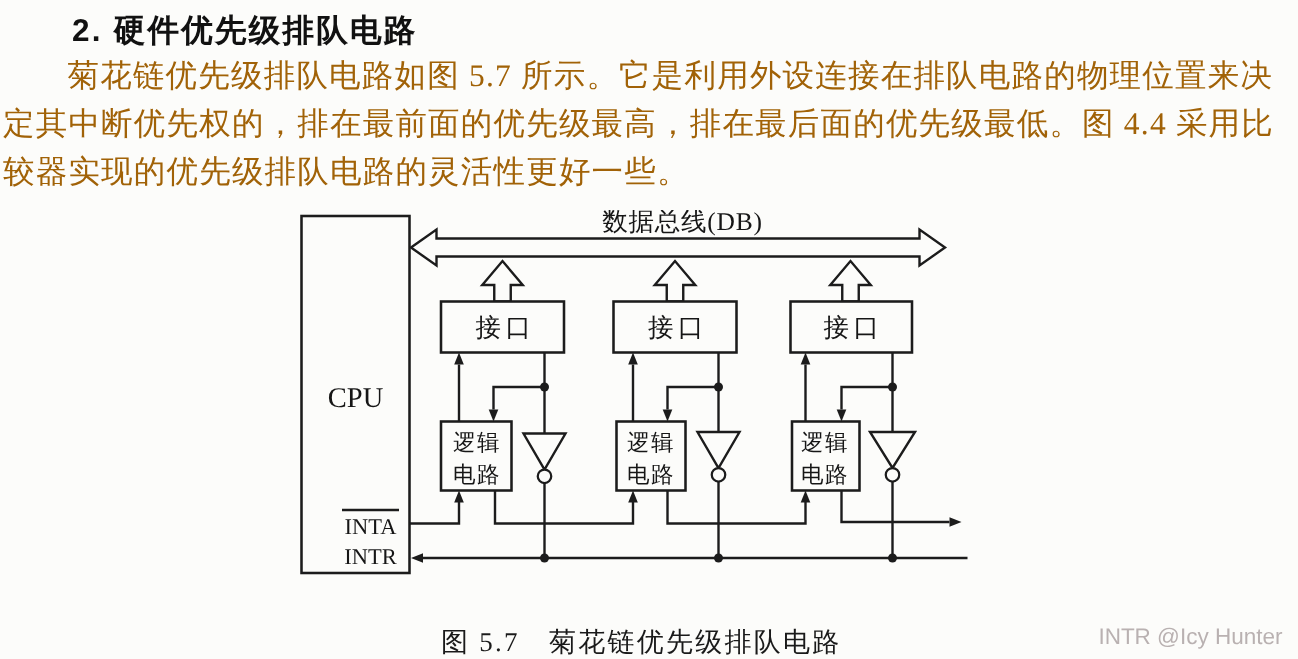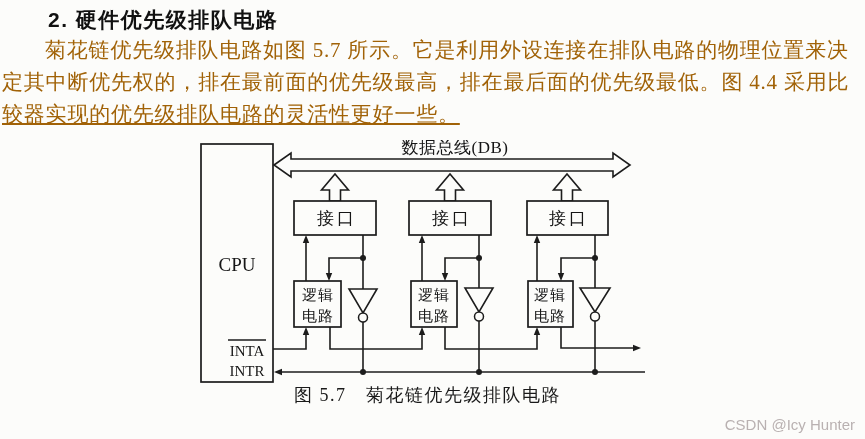--- a/index.html
+++ b/index.html
@@ -24,39 +24,39 @@
   }
   .para-line {
     position: absolute;
     font-size: 21px;
     letter-spacing: 0.8px;
     white-space: nowrap;
     color: #a16207;
   }
   .line-1 { left: 45px; top: 36px; }
   .line-2 { left: 2px;  top: 68px; }
-  .line-3 { left: 2px;  top: 100px; text-decoration: underline; }
+  .line-3 { left: 2px;  top: 100px; }
   .diagram-svg {
     position: absolute; left: 190px; top: 140px;
     width: 475px; height: 250px;
   }
   .diagram-svg .wire { stroke: #1c1c1c; stroke-width: 1.6; fill: none; }
   .diagram-svg .box  { stroke: #1c1c1c; stroke-width: 1.7; fill: #fcfcfa; }
   .diagram-svg .hollow { stroke: #1c1c1c; stroke-width: 1.6; fill: #fcfcfa; }
   .diagram-svg .head { fill: #1c1c1c; stroke: none; }
   .diagram-svg .dot  { fill: #1c1c1c; stroke: none; }
   .diagram-svg .bubble { stroke: #1c1c1c; stroke-width: 1.5; fill: #fcfcfa; }
   .diagram-svg text { fill: #161616; }
   .t-cpu  { font-size: 19px; font-family: "Liberation Serif", serif; }
   .t-pin  { font-size: 15px; font-family: "Liberation Serif", serif; }
   .t-bus  { font-size: 17px; font-family: "Liberation Serif", serif; letter-spacing: 0.5px; }
   .t-box  { font-size: 17px; font-family: "Liberation Serif", serif; letter-spacing: 3px; }
   .t-logic{ font-size: 15px; font-family: "Liberation Serif", serif; letter-spacing: 1px; }
   .caption {
-    position: absolute; left: 190px; top: 383px; width: 475px;
+    position: absolute; left: 190px; top: 416px; width: 475px;
     text-align: center;
     font-size: 18px;
     letter-spacing: 1.5px;
     color: #1a1a1a;
     white-space: nowrap;
   }
   .watermark {
     position: absolute; right: 10px; top: 416px;
     font-family: "Liberation Sans", sans-serif;
     font-size: 15px;
@@ -146,13 +146,13 @@
 
   <line class="wire" x1="281" y1="372" x2="645" y2="372"></line>
   <polygon class="head" points="282,368.8 282,375.2 274,372"></polygon>
   <circle class="dot" cx="363" cy="372" r="3"></circle>
   <circle class="dot" cx="479" cy="372" r="3"></circle>
   <circle class="dot" cx="595" cy="372" r="3"></circle>
 </svg>
 
 <div class="caption">图 5.7　菊花链优先级排队电路</div>
 
-<div class="watermark">CSDN @Icy Hunter</div>
+<div class="watermark">INTR @Icy Hunter</div>
 
 </body></html>

